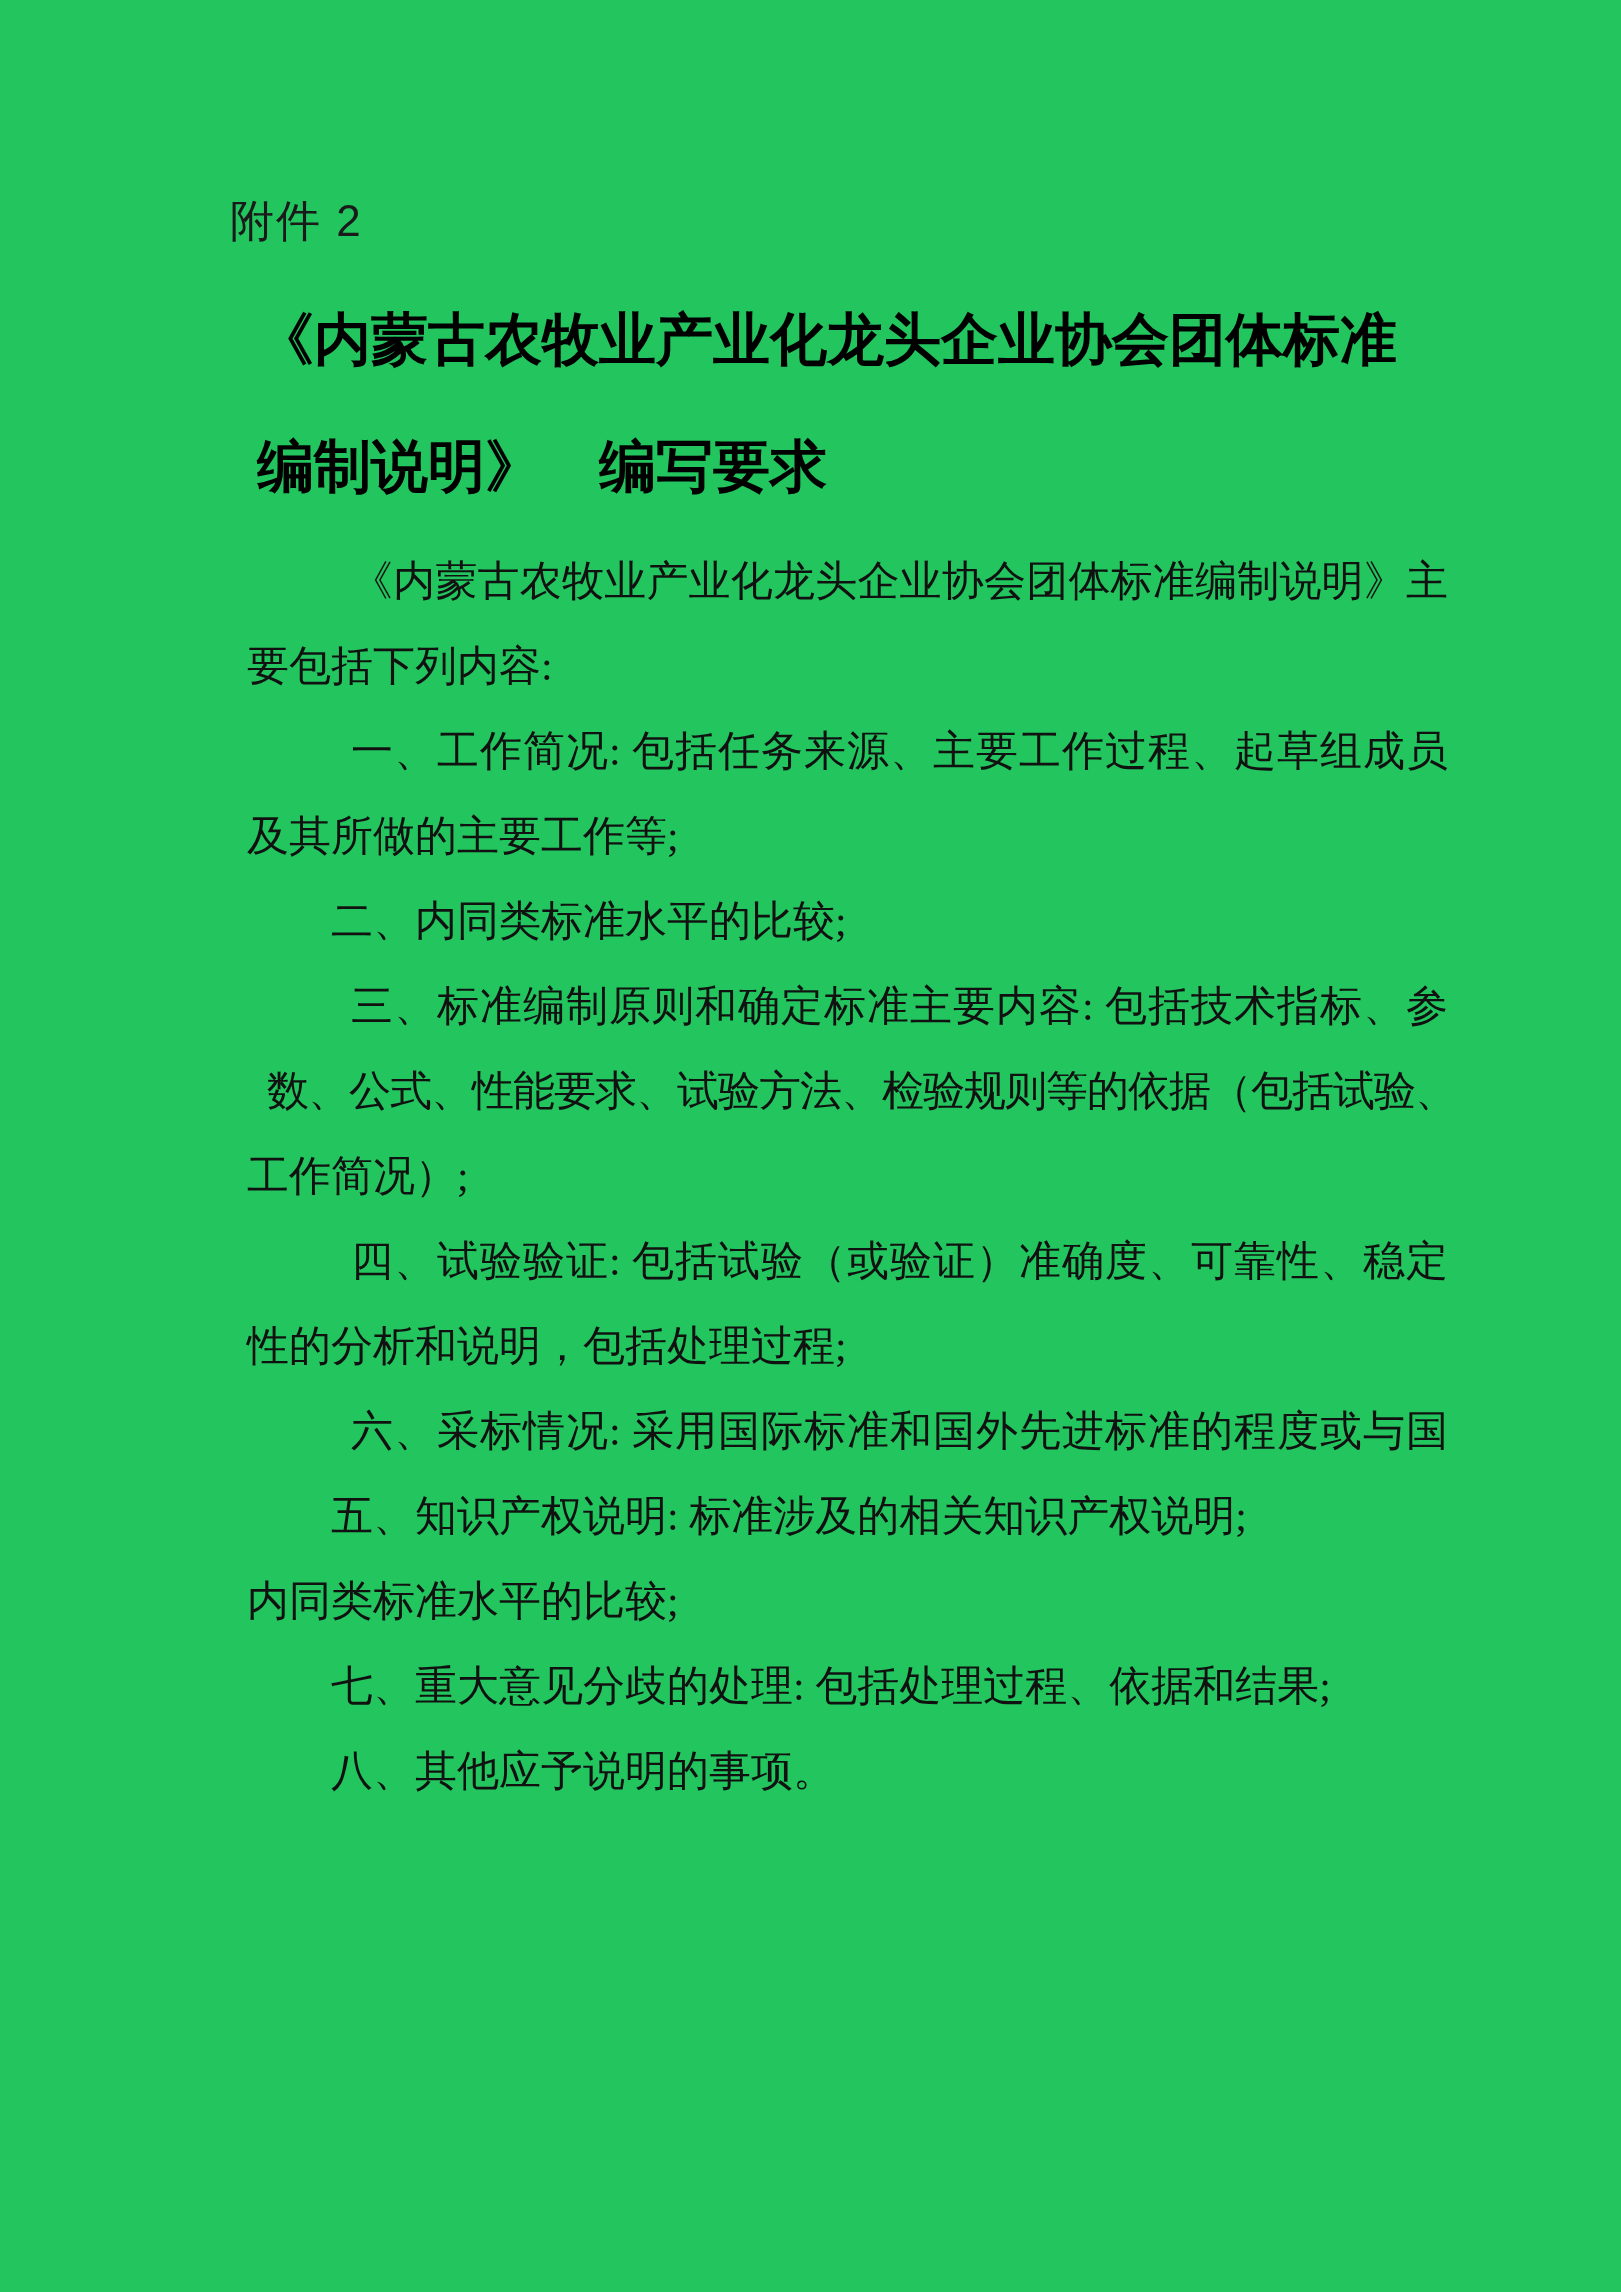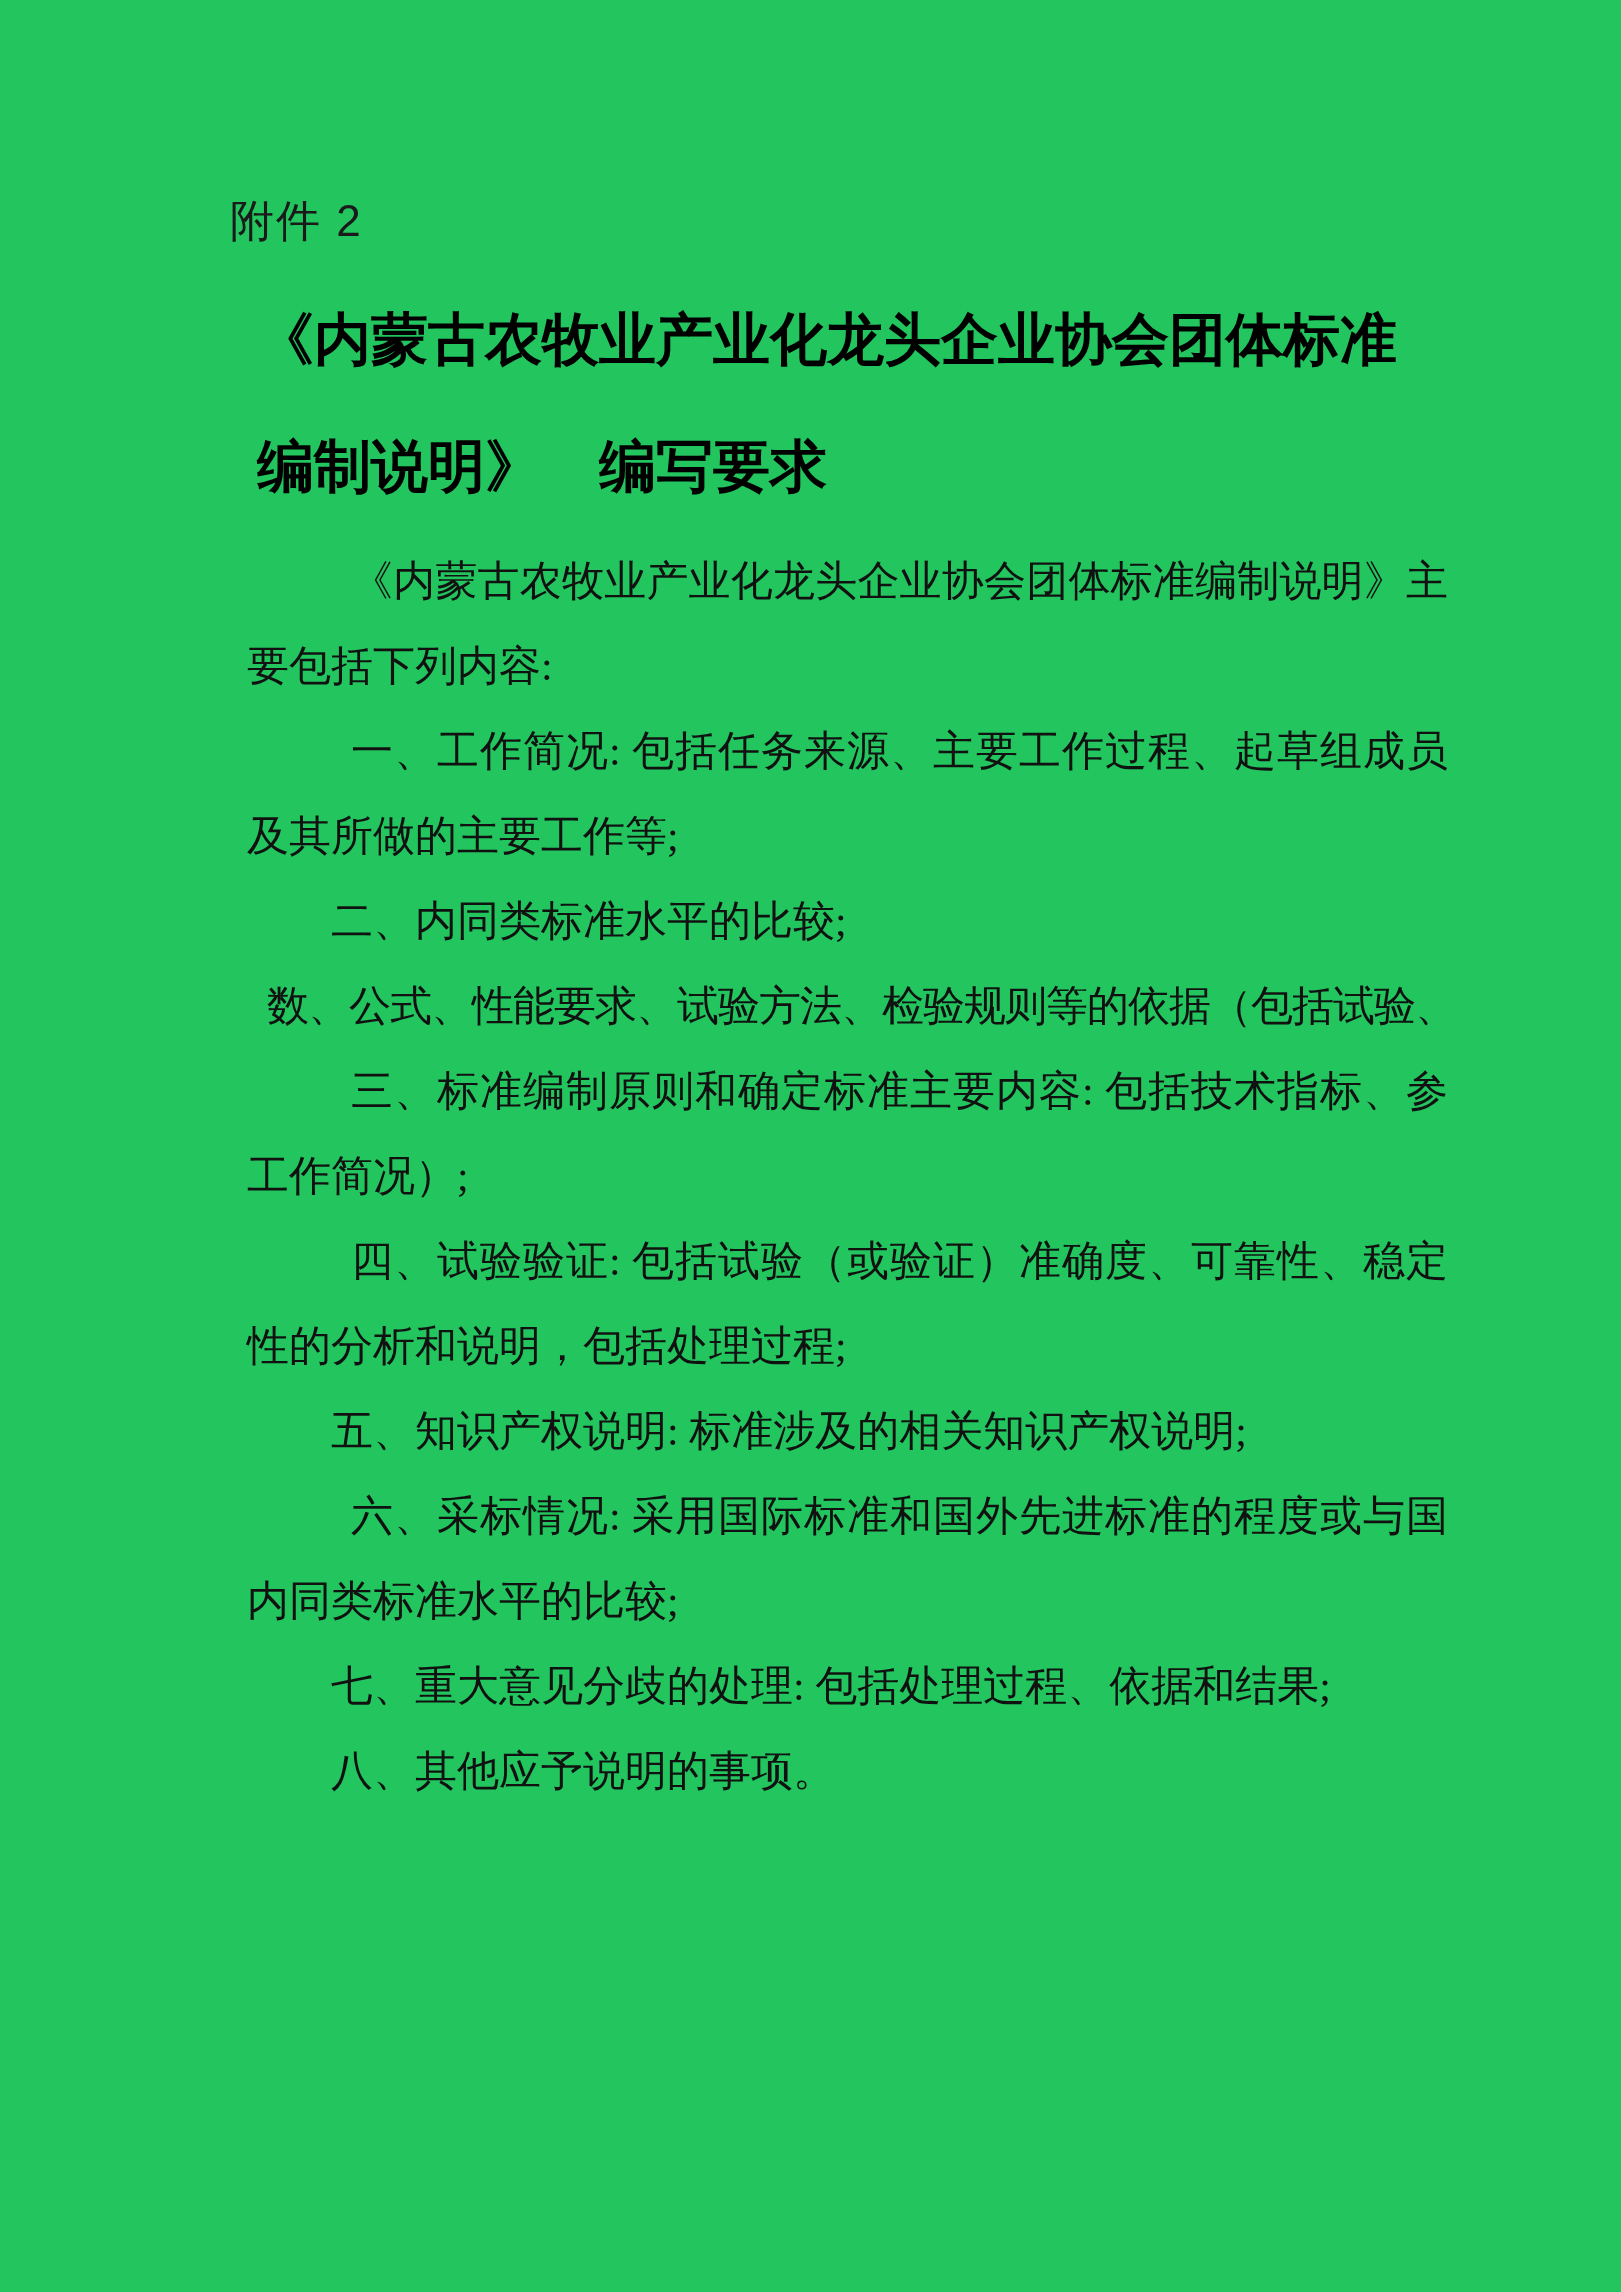--- a/index.html
+++ b/index.html
@@ -75,26 +75,26 @@
     <div class="title-line">《内蒙古农牧业产业化龙头企业协会团体标准</div>
     <div class="title-line">编制说明》　编写要求</div>
   </div>
 
   <div class="doc-body">
     <div class="line indent fill">《内蒙古农牧业产业化龙头企业协会团体标准编制说明》主</div>
     <div class="line">要包括下列内容:</div>
     <div class="line indent fill">一、工作简况: 包括任务来源、主要工作过程、起草组成员</div>
     <div class="line">及其所做的主要工作等;</div>
     <div class="line indent">二、内同类标准水平的比较;</div>
+    <div class="line indent fill">三、标准编制原则和确定标准主要内容: 包括技术指标、参</div>
     <div class="line fill tight">数、公式、性能要求、试验方法、检验规则等的依据（包括试验、</div>
-    <div class="line indent fill">三、标准编制原则和确定标准主要内容: 包括技术指标、参</div>
     <div class="line">工作简况）;</div>
     <div class="line indent fill">四、试验验证: 包括试验（或验证）准确度、可靠性、稳定</div>
     <div class="line">性的分析和说明，包括处理过程;</div>
+    <div class="line indent fill">六、采标情况: 采用国际标准和国外先进标准的程度或与国</div>
     <div class="line indent">五、知识产权说明: 标准涉及的相关知识产权说明;</div>
-    <div class="line indent fill">六、采标情况: 采用国际标准和国外先进标准的程度或与国</div>
     <div class="line">内同类标准水平的比较;</div>
     <div class="line indent">七、重大意见分歧的处理: 包括处理过程、依据和结果;</div>
     <div class="line indent">八、其他应予说明的事项。</div>
   </div>
 
 </div>
 
 
 </body></html>

